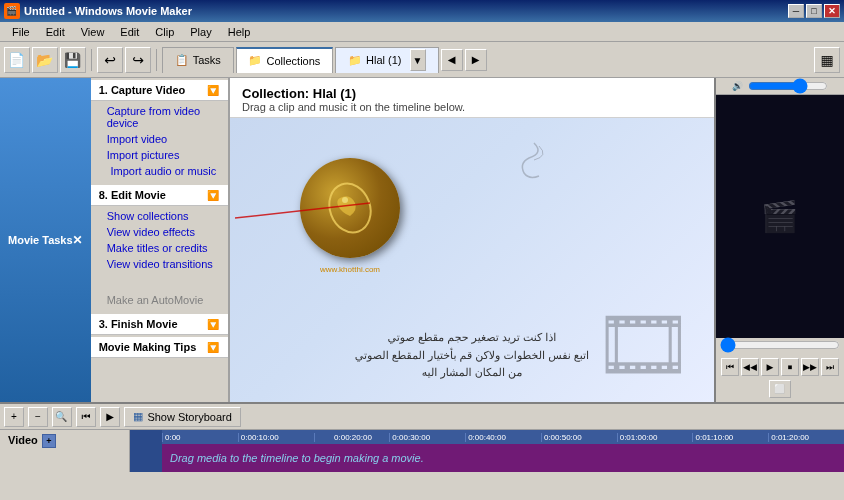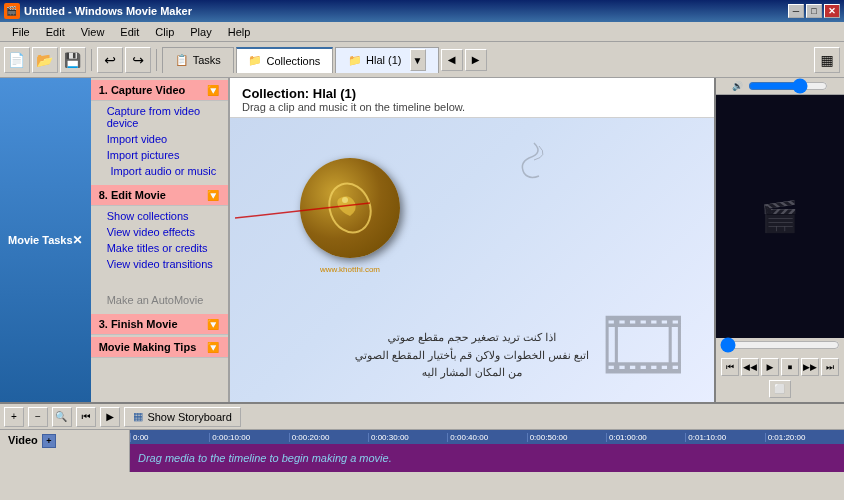--- a/index.html
+++ b/index.html
@@ -25,21 +25,21 @@
     .tab-dropdown { height: 22px; width: 16px; background: #d4d0c8; border: 1px outset #fff; display: flex; align-items: center; justify-content: center; cursor: pointer; font-size: 10px; margin-left: 2px; }
     .tab-nav-btn { height: 22px; width: 22px; background: #d4d0c8; border: 1px outset #fff; display: flex; align-items: center; justify-content: center; cursor: pointer; font-size: 10px; }
 
     
     .main-area { display: flex; height: calc(500px - 22px - 20px - 36px - 28px - 70px); }
 
     
     .left-panel { width: 230px; background: #d4d0c8; border-right: 2px solid #a0a0a0; display: flex; overflow: hidden; }
     .panel-header { background: linear-gradient(to bottom, #4a90d9, #2060a0); color: white; padding: 4px 8px; display: flex; justify-content: space-between; align-items: center; font-size: 11px; font-weight: bold; }
     .panel-close { cursor: pointer; font-size: 12px; }
-    .section-header { background: #fca5a5; padding: 4px 8px; display: flex; align-items: center; justify-content: space-between; border-bottom: 1px solid #c0c0c0; margin-top: 2px; cursor: pointer; }
+    .section-header { background: #ffffff; padding: 4px 8px; display: flex; align-items: center; justify-content: space-between; border-bottom: 1px solid #c0c0c0; margin-top: 2px; cursor: pointer; }
     .section-title { font-weight: bold; font-size: 11px; }
     .section-arrow { font-size: 10px; }
     .section-content { padding: 2px 8px 4px 16px; }
     .section-link { color: #0000cc; text-decoration: none; display: block; padding: 2px 0; font-size: 11px; cursor: pointer; }
     .section-link.disabled { color: #808080; cursor: default; margin-top: 20px; }
 
     
     .content-area { flex: 1; background: #f0f0f8; display: flex; flex-direction: column; position: relative; overflow: hidden; }
     .collection-header { padding: 8px 12px 4px; background: white; border-bottom: 1px solid #d0d0d0; }
     .collection-title { font-size: 13px; font-weight: bold; color: #000; }
@@ -254,26 +254,26 @@
     </div>
   </div>
 
   <div class="timeline-content">
 
     <div style="width:130px; background:#d4d0c8; padding:4px 8px; display:flex; align-items:flex-start; gap:4px; border-right:1px solid #a0a0a0; font-weight:bold; font-size:11px;">
       <span>Video</span>
       <div style="width:14px; height:14px; background:#6080c0; border:1px solid #4060a0; display:flex; align-items:center; justify-content:center; font-size:9px; cursor:pointer;">+</div>
     </div>
 
-    <div style="flex:1; background:#2a4a8a; display:flex; flex-direction:column; overflow:hidden;">
+    <div style="flex:1; background:#2a4a8a; display:flex; flex-direction:column; overflow:hidden;padding-left:32px;">
 
       <div style="height:14px; background:#3a5a9a; display:flex; align-items:center; overflow:hidden;">
         <div class="ruler-mark" style="flex:1; text-align:left; color:white; font-size:8px; padding-left:2px; border-left:1px solid #5a7aba;">0:00</div>
         <div class="ruler-mark" style="flex:1; text-align:left; color:white; font-size:8px; padding-left:2px; border-left:1px solid #5a7aba;">0:00:10:00</div>
-        <div class="ruler-mark" style="flex:1; text-align:left; color:white; font-size:8px; padding-left:2px; border-left:1px solid #5a7aba;">0:00:20:00</div>
+        <div class="ruler-mark" style="flex:1; text-align:center; color:white; font-size:8px; padding-left:2px; border-left:1px solid #5a7aba;">0:00:20:00</div>
         <div class="ruler-mark" style="flex:1; text-align:left; color:white; font-size:8px; padding-left:2px; border-left:1px solid #5a7aba;">0:00:30:00</div>
         <div class="ruler-mark" style="flex:1; text-align:left; color:white; font-size:8px; padding-left:2px; border-left:1px solid #5a7aba;">0:00:40:00</div>
         <div class="ruler-mark" style="flex:1; text-align:left; color:white; font-size:8px; padding-left:2px; border-left:1px solid #5a7aba;">0:00:50:00</div>
         <div class="ruler-mark" style="flex:1; text-align:left; color:white; font-size:8px; padding-left:2px; border-left:1px solid #5a7aba;">0:01:00:00</div>
         <div class="ruler-mark" style="flex:1; text-align:left; color:white; font-size:8px; padding-left:2px; border-left:1px solid #5a7aba;">0:01:10:00</div>
         <div class="ruler-mark" style="flex:1; text-align:left; color:white; font-size:8px; padding-left:2px; border-left:1px solid #5a7aba;">0:01:20:00</div>
       </div>
 
       <div style="flex:1; background:#701a75; display:flex; align-items:center; padding:4px 8px;">
         <span style="color:#87ceeb; font-size:11px; font-style:italic;">Drag media to the timeline to begin making a movie.</span>

